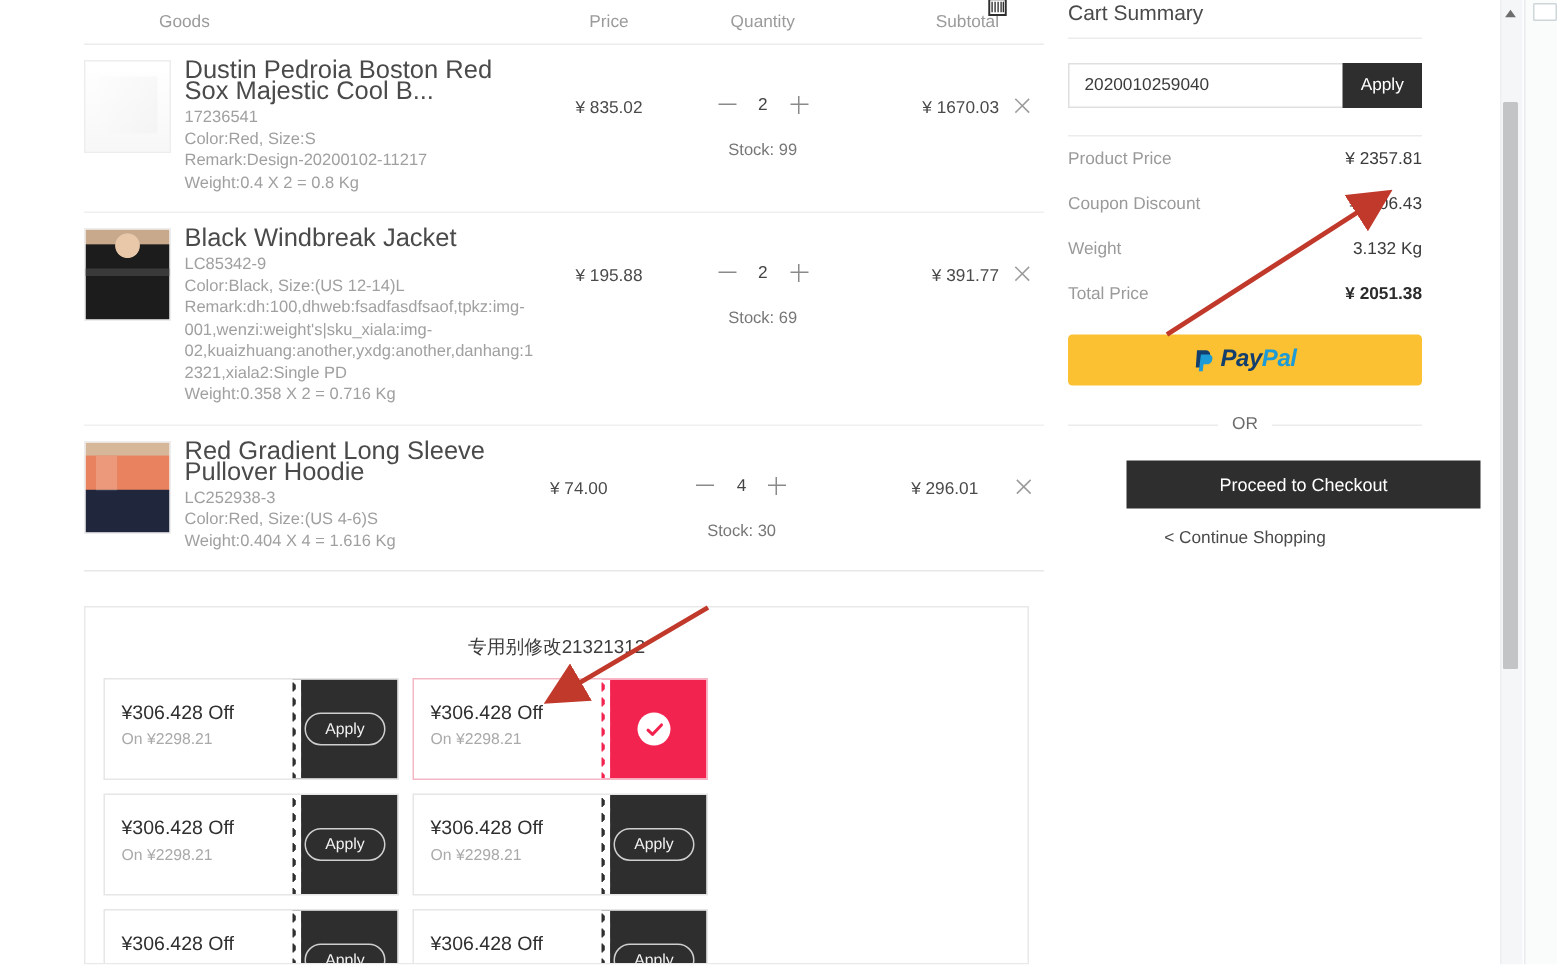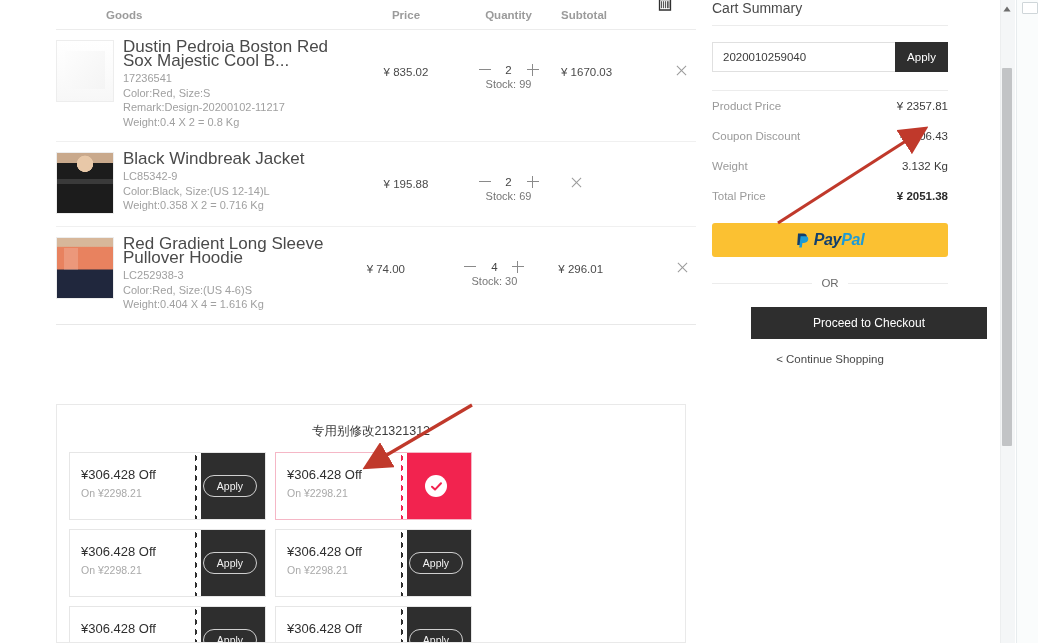--- a/index.html
+++ b/index.html
@@ -12,25 +12,25 @@
     position:relative;
   }
   .page { position:absolute; left:0; top:0; width:1038px; height:643px; background:#fff; }
 
   
   .cart-col { position:absolute; left:56px; top:0; width:640px; }
   .cart-title { font-size:15px; color:#4a4a4a; letter-spacing:.2px; padding:0 0 6px 2px; }
   .cart-bag-icon { position:absolute; right:22px; top:-6px; width:18px; height:18px; }
 
   .tbl-head { display:flex; align-items:center; height:30px;
-              border-bottom:1px solid #ececec; color:#9b9b9b; font-size:11.5px;font-weight:bold; }
+              border-bottom:1px solid #ececec; color:#9b9b9b; font-size:11.5px; }
   .col-goods   { width:300px; padding-left:50px; }
   .col-price   { width:100px; text-align:center; }
   .col-qty     { width:105px; text-align:center; }
-  .col-sub     { width:105px; text-align:left; }
+  .col-sub     { width:105px; text-align:right; }
   .col-del     { width:30px; text-align:center; }
 
   .row { display:flex; align-items:flex-start; border-bottom:1px solid #f0f0f0;
          padding:10px 0 12px 0; min-height:78px; }
   .row:last-child { border-bottom:1px solid #e8e8e8;gap:17px; }
   .goods-cell { width:300px; display:flex; gap:9px; }
   .thumb { width:58px; height:62px; flex:0 0 58px; border:1px solid #ededed; background:#fff;
            overflow:hidden; position:relative; }
   .thumb.blank { background:linear-gradient(180deg,#ffffff 0%, #fbfbfb 55%, #f7f7f7 100%); }
   .thumb.blank::after { content:""; position:absolute; left:8px; top:10px; right:8px; bottom:12px;
@@ -48,22 +48,22 @@
   .g-name { color:#4a4a4a; font-size:17px; line-height:14px; margin-bottom:3px; }
   .g-meta { color:#a0a0a0; font-size:11px; line-height:14.5px; word-break:break-word; }
 
   .price-cell { width:100px; text-align:center; color:#4a4a4a; font-size:11.5px; padding-top:26px; }
   .qty-cell   { width:105px; text-align:center; padding-top:24px; }
   .qty-line   { display:flex; align-items:center; justify-content:center; gap:12px; color:#555; }
   .qty-btn    { width:12px; height:12px; position:relative; cursor:pointer; }
   .qty-btn::before { content:""; position:absolute; left:0; top:5px; width:12px; height:1px; background:#8a8a8a; }
   .qty-btn.plus::after { content:""; position:absolute; left:5px; top:0; width:1px; height:12px; background:#8a8a8a; }
   .qty-val { font-size:11.5px; color:#444; min-width:12px; }
-  .stock   { font-size:11px; color:#777; margin-top:2px; }
-  .sub-cell { width:105px; text-align:left; color:#4a4a4a; font-size:11.5px; padding-top:26px; }
+  .stock   { font-size:11px; color:#777; margin-top:18px; }
+  .sub-cell { width:105px; text-align:right; color:#4a4a4a; font-size:11.5px; padding-top:26px; }
   .del-cell { width:30px; text-align:center; padding-top:24px; }
   .x-icon { display:inline-block; width:13px; height:13px; position:relative; cursor:pointer; }
   .x-icon::before, .x-icon::after { content:""; position:absolute; left:0; top:6px; width:13px; height:1px; background:#9a9a9a; }
   .x-icon::before { transform:rotate(45deg); }
   .x-icon::after  { transform:rotate(-45deg); }
 
   
   .coupon-box { position:absolute; left:56px; top:404px; width:630px;
                 border:1px solid #e9e9e9; background:#fff; padding:10px 12px 0 12px;
                 height:239px; overflow:hidden; }
@@ -180,32 +180,34 @@
       <div class="del-cell"><span class="x-icon"></span></div>
     </div>
 
     <div class="row">
       <div class="goods-cell">
         <div class="thumb jacket"></div>
         <div class="g-info">
           <div class="g-name">Black Windbreak Jacket</div>
           <div class="g-meta">LC85342-9</div>
           <div class="g-meta">Color:Black, Size:(US 12-14)L</div>
+          <div class="g-meta">Remark:dh:100,dhweb:fsadfasdfsaof,tpkz:img-001,wenzi:weight's|sku_xiala:img-02,kuaizhuang:another,yxdg:another,danhang:12321,xiala2:Single PD</div>
           <div class="g-meta">Weight:0.358 X 2 = 0.716 Kg</div>
         </div>
       </div>
       <div class="price-cell">¥ 195.88</div>
       <div class="qty-cell">
         <div class="qty-line">
           <span class="qty-btn minus"></span>
           <span class="qty-val">2</span>
           <span class="qty-btn plus"></span>
         </div>
         <div class="stock">Stock: 69</div>
       </div>
+      <div class="sub-cell">¥ 391.77</div>
       <div class="del-cell"><span class="x-icon"></span></div>
     </div>
 
     <div class="row">
       <div class="goods-cell">
         <div class="thumb hoodie"></div>
         <div class="g-info">
           <div class="g-name">Red Gradient Long Sleeve Pullover Hoodie</div>
           <div class="g-meta">LC252938-3</div>
           <div class="g-meta">Color:Red, Size:(US 4-6)S</div>

